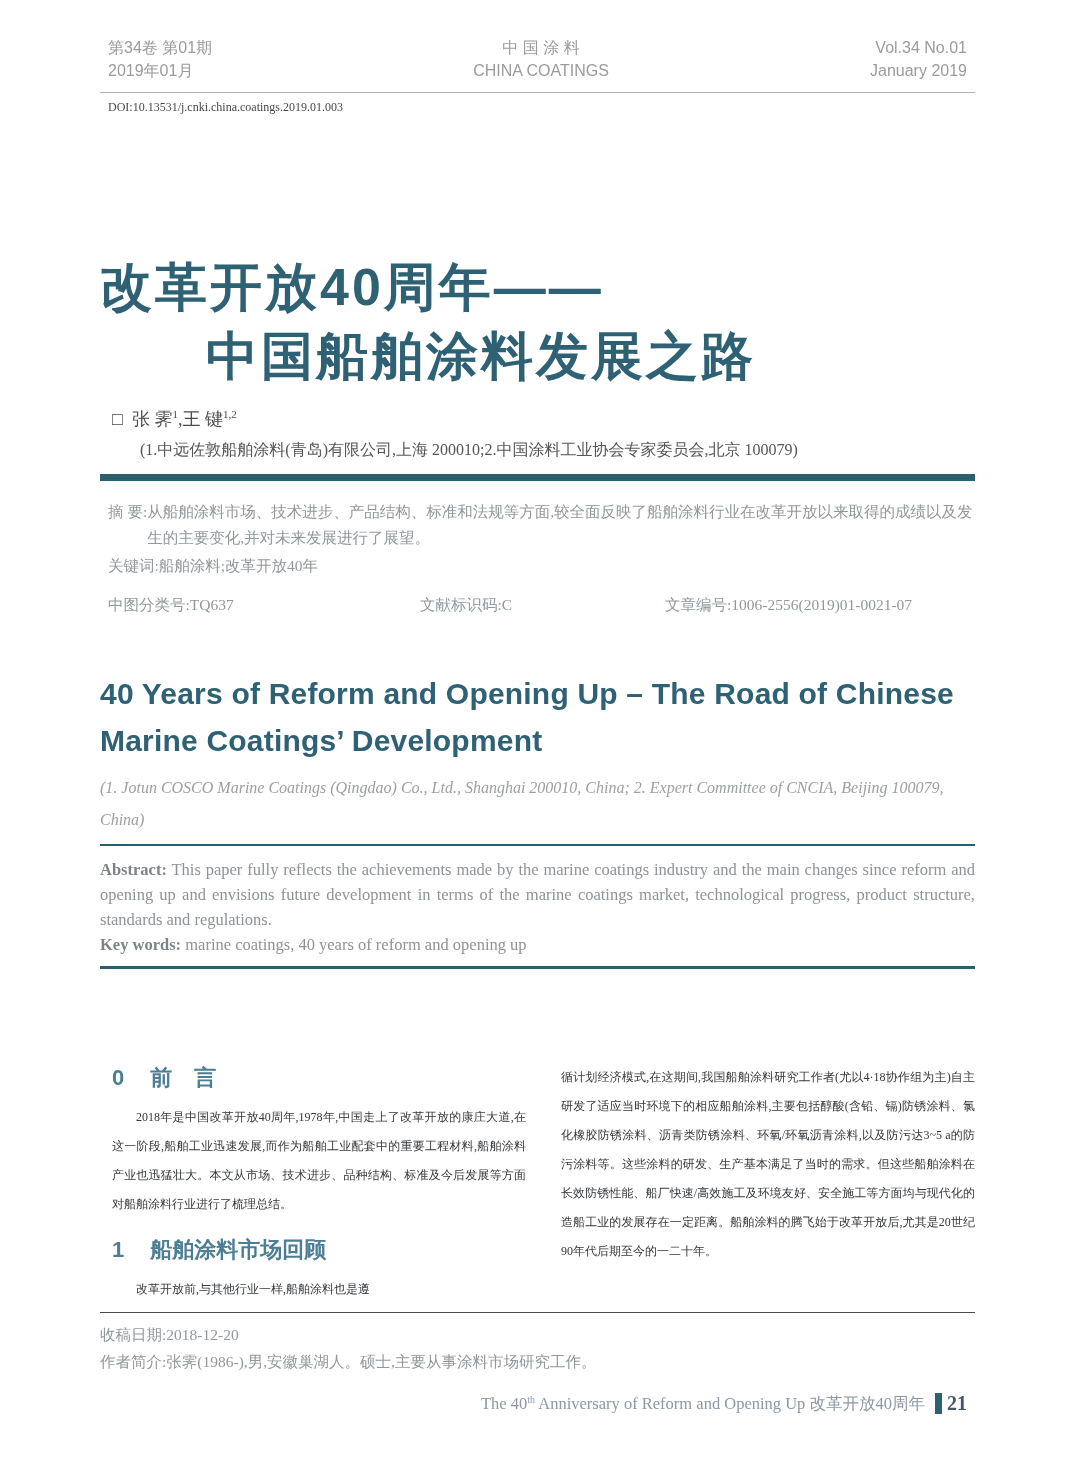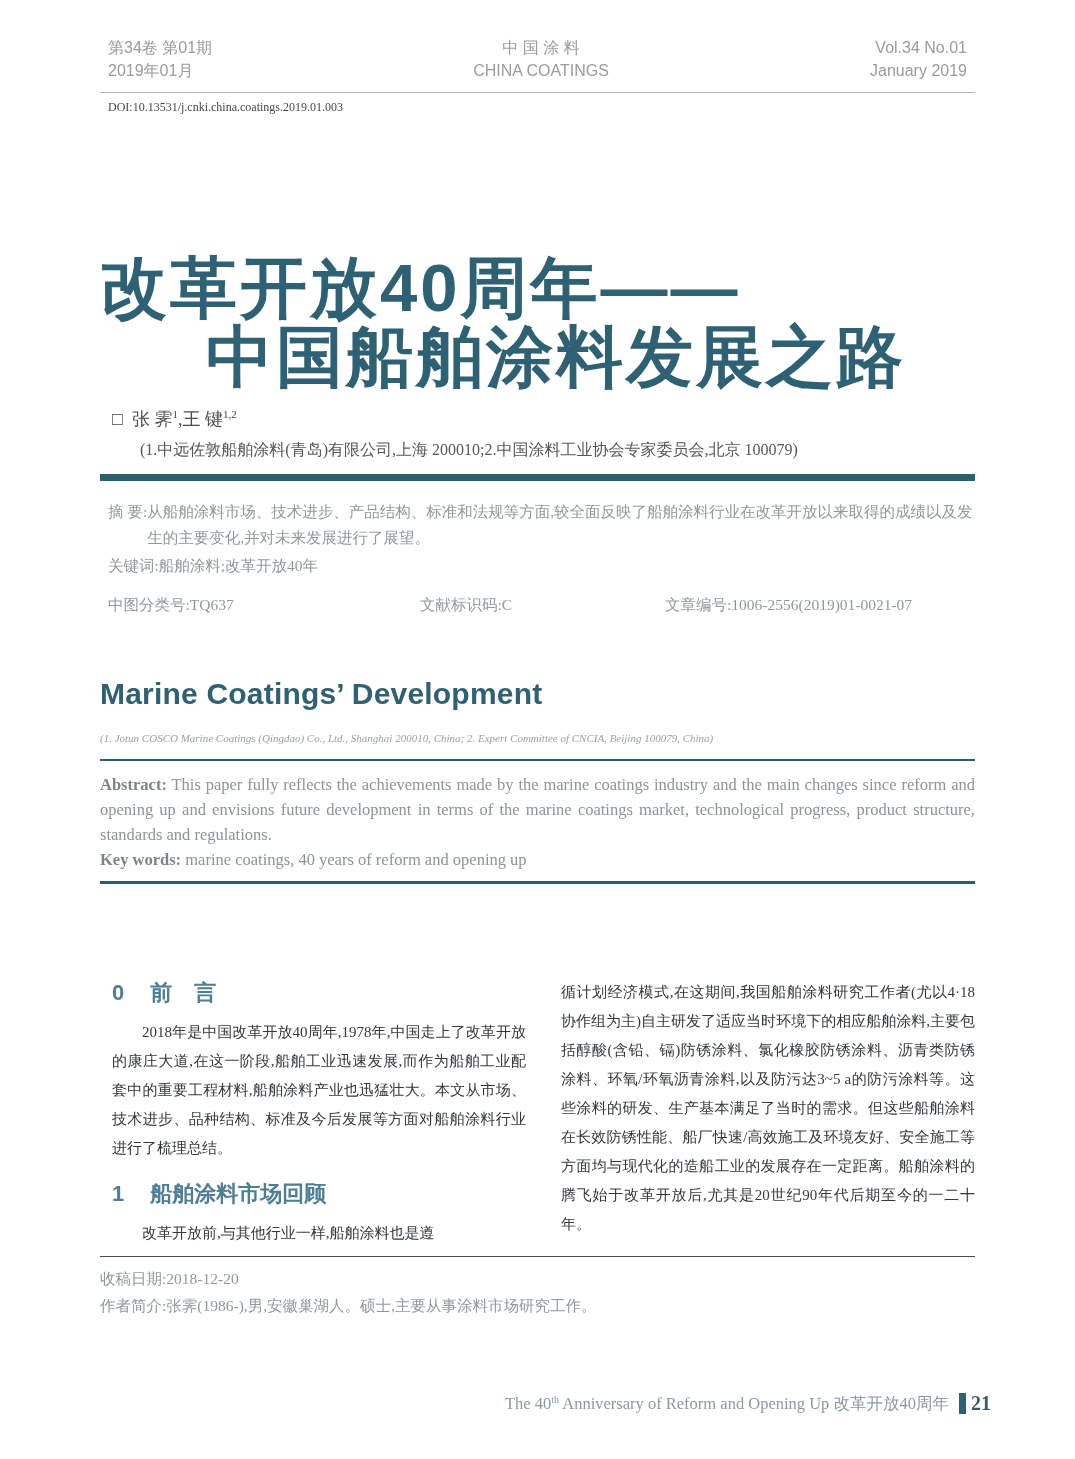--- a/index.html
+++ b/index.html
@@ -27,21 +27,21 @@
     margin-top:7px;padding-left:8px;
     font-family:"Liberation Serif", serif;
     color:#474747;font-size:12px;
   }
   
   .title-cn{
     margin-top:138px;
     color:#2f6174;
     font-family:"Liberation Sans", sans-serif;
     font-weight:900;
-    font-size:67px;line-height:69px;
+    font-size:52px;line-height:69px;
     letter-spacing:3px;
   }
   .title-cn .l2{padding-left:106px;}
   
   .byline-cn{
     margin-top:16px;padding-left:12px;
     color:#4c4c4c;font-size:18px;
     font-family:"Liberation Serif", serif;
   }
   .byline-cn sup{font-size:11px;}
@@ -74,21 +74,21 @@
     letter-spacing:0.2px;
   }
   .authors-en{
     margin-top:14px;
     font-family:"Liberation Sans", sans-serif;
     color:#9aa0a4;font-size:16px;
   }
   .authors-en sup{font-size:10px;}
   .affil-en{
     margin-top:8px;
-    font-style:italic;color:#9aa0a4;font-size:11px;line-height:26px;
+    font-style:italic;color:#9aa0a4;font-size:16px;line-height:32px;
   }
   .rule-thin{margin-top:8px;height:2px;background:#2c5f6d;}
   
   .abs-en{
     margin-top:11px;
     color:#8d9397;font-size:16.5px;line-height:25px;
     text-align:justify;
   }
   .abs-en b{color:#7d8487;}
   .kw-en{color:#8d9397;font-size:16.5px;line-height:25px;}
@@ -100,35 +100,35 @@
     color:#34383b;
   }
   .col{flex:1;min-width:0;margin-left:12px;}
   .sec-head{
     font-family:"Liberation Sans", sans-serif;
     color:#4d7e94;font-weight:700;font-size:22px;
     margin:0 0 10px 0;
   }
   .sec-head .no{margin-right:26px;}
   .body-p{
-    font-size:15px;line-height:29px;
+    font-size:12px;line-height:29px;
     text-align:justify;
     margin:0;
   }
   .body-p.indent{text-indent:2em;}
   .col .sec-head.second{margin-top:16px;}
   
   .foot-divider{margin-top:8px;border-top:1.5px solid #4a4a4a;}
   .footnotes{
     margin-top:8px;
     color:#90989c;font-size:15.5px;line-height:27px;
   }
   
   .pfooter{
-    position:absolute;right:84px;bottom:44px;
+    position:absolute;right:108px;bottom:44px;
     display:flex;align-items:center;
     font-family:"Liberation Serif", serif;
     color:#8c98a5;font-size:16.5px;
   }
   .pfooter sup{font-size:10px;}
   .pfooter .bar{
     display:inline-block;width:7px;height:21px;
     background:#2f6174;margin:0 5px 0 10px;
   }
   .pfooter .pageno{
@@ -182,20 +182,21 @@
     </div>
     <div>
       <span>文献标识码:</span><span>C</span>
     </div>
     <div>
       <span>文章编号:</span><span>1006-2556(2019)01-0021-07</span>
     </div>
   </div>
 
   <div class="title-en">
+    <div>40 Years of Reform and Opening Up – The Road of Chinese</div>
     <div>Marine Coatings’ Development</div>
   </div>
   <div class="affil-en">(1. Jotun COSCO Marine Coatings (Qingdao) Co., Ltd., Shanghai 200010, China; 2. Expert Committee of CNCIA, Beijing 100079, China)</div>
 
   <div class="rule-thin"></div>
 
   <div class="abs-en">
     <b>Abstract:</b><span> This paper fully reflects the achievements made by the marine coatings industry and the main changes since reform and opening up and envisions future development in terms of the marine coatings market, technological progress, product structure, standards and regulations.</span>
   </div>
   <div class="kw-en">

